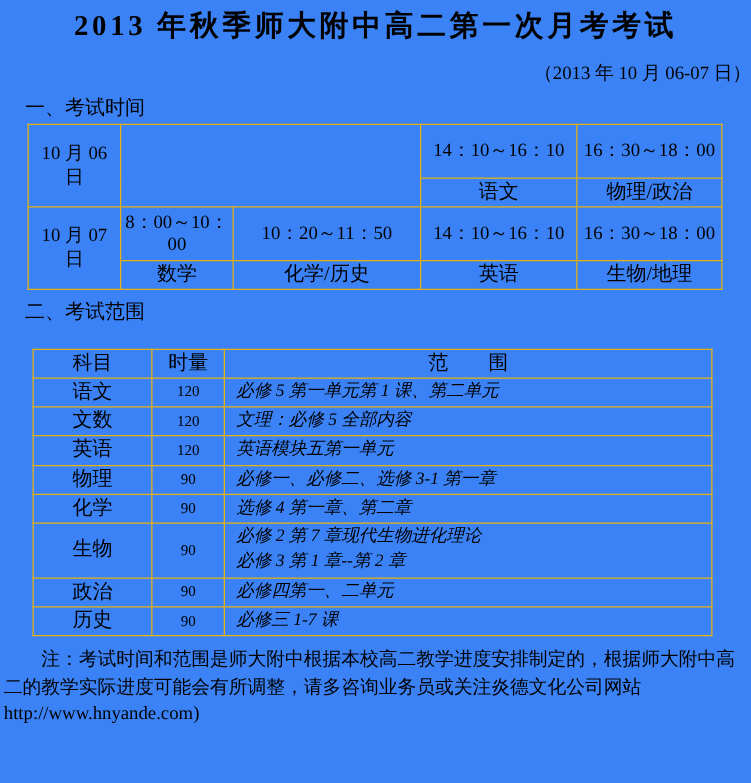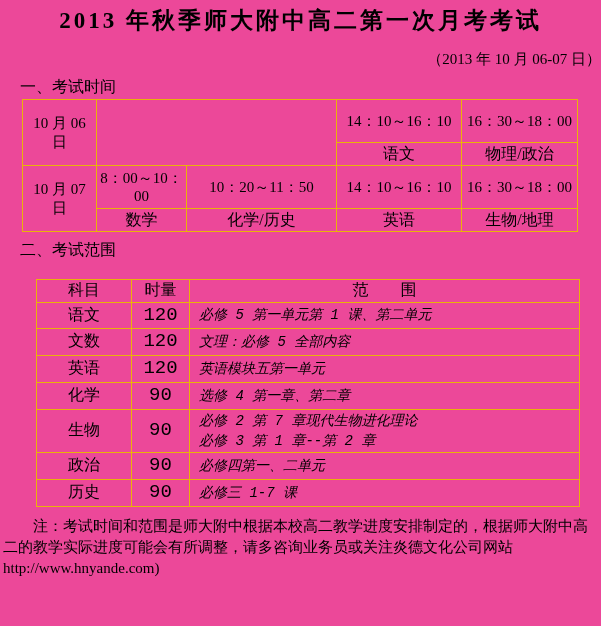--- a/index.html
+++ b/index.html
@@ -6,21 +6,21 @@
     margin: 0;
     padding: 0;
     background: #ffffff;
     color: #000000;
     font-family: "Liberation Serif", "DejaVu Serif", serif;
   }
   .page {
     width: 601px;
     height: 626px;
     overflow: hidden;
-    background: #ec4899;
+    background: #3b82f6;
   }
   .title {
     text-align: center;
     font-size: 23px;
     font-weight: bold;
     letter-spacing: 3px;
     margin: 7px 0 0 0;
     line-height: 1.25;
   }
   .subtitle {
@@ -56,33 +56,32 @@
     overflow: hidden;
   }
   .time-table {
     margin-left: 22px;
     width: 555px;
   }
   .time-table .time-row td { height: 40px; }
   .time-table .subject-row td { height: 20px; font-size: 16px; }
   .time-table .date-cell { font-size: 15px; }
   .scope-table {
-    margin-left: 36px;
+    margin-left: 26px;
     margin-top: 19px;
     width: 543px;
-    font-family: Liberation Mono, monospace;
   }
   .scope-table th {
     font-weight: normal;
     font-size: 16px;
     height: 20px;
   }
   .scope-table td { height: 20px; }
   .scope-table .subj-cell { font-size: 16px; }
-  .scope-table .dur-cell { font-size: 19px; }
+  .scope-table .dur-cell { font-size: 12px; }
   .scope-table .scope-cell {
     text-align: left;
     padding-left: 9px;
     font-style: italic;
     font-size: 14px;
     white-space: pre-line;
     line-height: 1.45;
   }
   .note {
     font-size: 15px;
@@ -160,20 +159,25 @@
         <td class="subj-cell">文数</td>
         <td class="dur-cell">120</td>
         <td class="scope-cell">文理：必修 5 全部内容</td>
       </tr>
       <tr>
         <td class="subj-cell">英语</td>
         <td class="dur-cell">120</td>
         <td class="scope-cell">英语模块五第一单元</td>
       </tr>
       <tr>
+        <td class="subj-cell">物理</td>
+        <td class="dur-cell">90</td>
+        <td class="scope-cell">必修一、必修二、选修 3-1 第一章</td>
+      </tr>
+      <tr>
         <td class="subj-cell">化学</td>
         <td class="dur-cell">90</td>
         <td class="scope-cell">选修 4 第一章、第二章</td>
       </tr>
       <tr>
         <td class="subj-cell">生物</td>
         <td class="dur-cell">90</td>
         <td class="scope-cell">必修 2 第 7 章现代生物进化理论
 必修 3 第 1 章--第 2 章</td>
       </tr>

